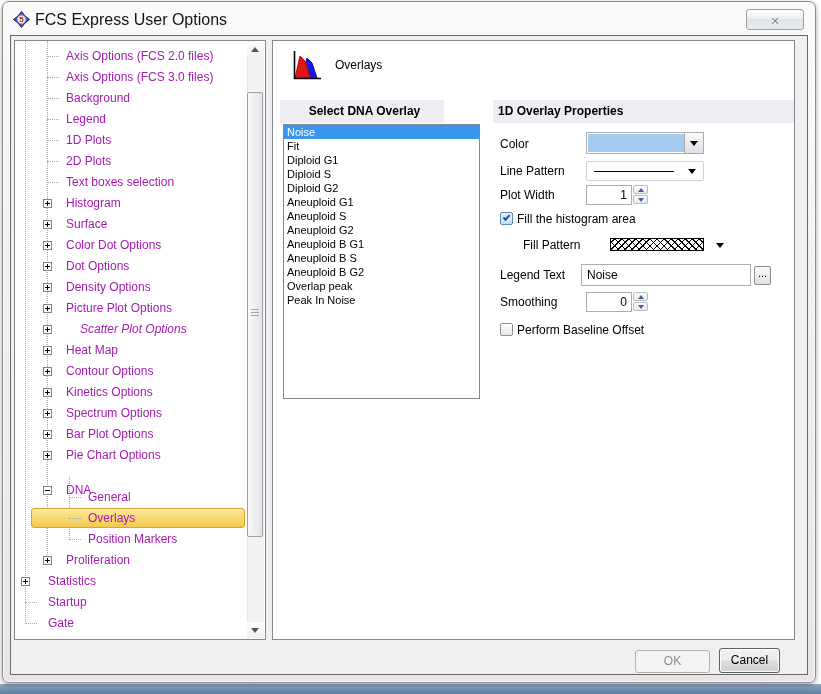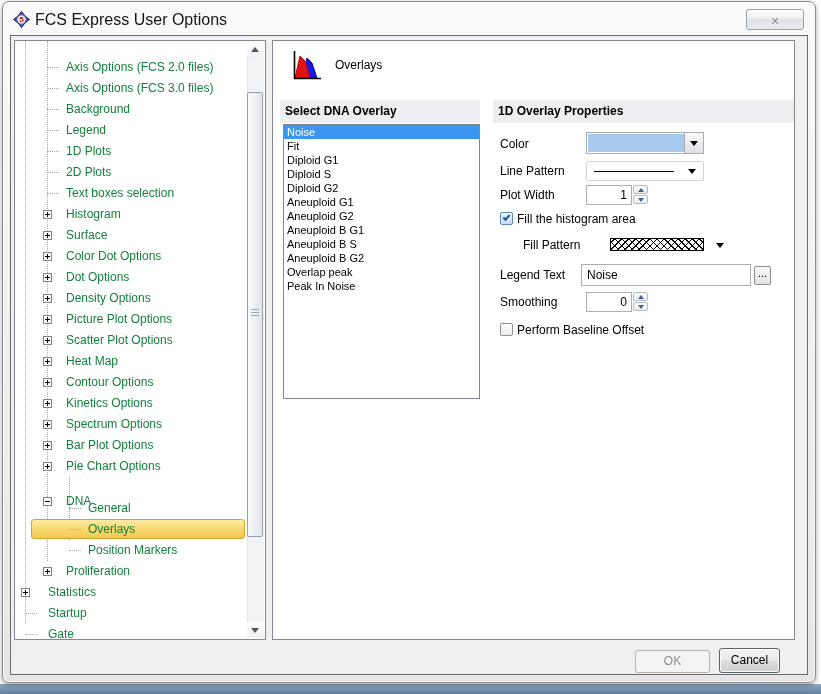--- a/index.html
+++ b/index.html
@@ -24,21 +24,21 @@
   .close-x { font-size:11px; font-weight:bold; color:#7A828C; text-shadow:0 1px 0 #fff; }
 
   
   .client { position:absolute; left:7px; top:33px; right:7px; bottom:7px;
     background:#F0F0F0; border:1px solid #6A6A6A; }
 
   
   .tree-panel { position:absolute; left:3px; top:4px; width:252px; height:600px;
     background:#ffffff; border:1px solid #828790; overflow:hidden; }
   .guide { position:absolute; width:0; border-left:1px dotted #A9A9A9; }
-  .tree-row { position:absolute; left:0; width:230px; height:21px; font-size:12px; line-height:21px; color:#15803d;margin-top:11px; }
+  .tree-row { position:absolute; left:0; width:230px; height:21px; font-size:12px; line-height:21px; color:#a21caf; }
   .tree-stub { position:absolute; height:0; border-top:1px dotted #A9A9A9; width:12px; top:10px; }
   .tree-label { position:absolute; top:0; white-space:nowrap; }
   .expander { position:absolute; top:6px; width:9px; height:9px; background:#fff; border:1px solid #848484; }
   .expander::before { content:""; position:absolute; left:1px; top:3px; width:5px; height:1px; background:#000; }
   .expander.plus::after { content:""; position:absolute; left:3px; top:1px; width:1px; height:5px; background:#000; }
   .sel-highlight { position:absolute; left:16px; top:0; width:214px; height:20px; border-radius:3px;
     border:1px solid #D5A42F; background:linear-gradient(#FDEBA5,#F8DB74 45%,#F3C84F); }
 
   
   .scrollbar { position:absolute; top:1px; right:1px; bottom:1px; width:17px; background:#F1F2F4;
@@ -54,21 +54,21 @@
   .grip { position:absolute; left:3px; top:50%; margin-top:-3px; width:8px; height:1px; background:#9FA7AD;
     box-shadow:0 3px 0 #9FA7AD, 0 -3px 0 #9FA7AD; }
 
   
   .right-panel { position:absolute; left:261px; top:4px; width:523px; height:600px;
     background:#ffffff; border:1px solid #828790; overflow:hidden; }
   .page-icon { position:absolute; left:18px; top:8px; width:32px; height:34px; }
   .page-title { position:absolute; left:62px; top:17px; font-size:12px; color:#000; }
   .band { position:absolute; top:59px; height:23px; background:#EDEDF2; font-size:12px; font-weight:bold;
     color:#000; line-height:23px; padding-left:5px; }
-  .band-left { left:7px; width:200px; }
+  .band-left { left:7px; width:164px;text-align:center; }
   .band-right { left:220px; width:303px; }
 
   .listbox { position:absolute; left:10px; top:83px; width:197px; height:275px;
     background:#fff; border:1px solid #828790; overflow:hidden; }
   .list-item { height:14px; font-size:11px; line-height:14px; padding-left:3px; color:#000; white-space:nowrap; }
 
   .prop-label { position:absolute; font-size:12px; color:#000; white-space:nowrap; line-height:14px; }
 
   .combo { position:absolute; background:#fff; }
   .color-combo { left:313px; top:91px; width:118px; height:22px; border:1px solid #ABADB3; }
@@ -201,21 +201,21 @@
             <div class="tree-row" style="top: 236px;">
               <span class="expander plus" style="left: 28px;"></span>
               <span class="tree-label" style="left: 51px;">Density Options</span>
             </div>
             <div class="tree-row" style="top: 257px;">
               <span class="expander plus" style="left: 28px;"></span>
               <span class="tree-label" style="left: 51px;">Picture Plot Options</span>
             </div>
             <div class="tree-row" style="top: 278px;">
               <span class="expander plus" style="left: 28px;"></span>
-              <span class="tree-label" style="left: 51px;">Scatter Plot Options</span>
+              <span class="tree-label" style="left: 65px; font-style: italic;">Scatter Plot Options</span>
             </div>
             <div class="tree-row" style="top: 299px;">
               <span class="expander plus" style="left: 28px;"></span>
               <span class="tree-label" style="left: 51px;">Heat Map</span>
             </div>
             <div class="tree-row" style="top: 320px;">
               <span class="expander plus" style="left: 28px;"></span>
               <span class="tree-label" style="left: 51px;">Contour Options</span>
             </div>
             <div class="tree-row" style="top: 341px;">
@@ -293,20 +293,21 @@
         <span class="page-title">Overlays</span>
 
         <div class="band band-left">Select DNA Overlay</div>
         <div class="listbox" id="overlay-list">
             <div class="list-item" style="background: rgb(58, 149, 238); color: rgb(255, 255, 255);">Noise</div>
             <div class="list-item">Fit</div>
             <div class="list-item">Diploid G1</div>
             <div class="list-item">Diploid S</div>
             <div class="list-item">Diploid G2</div>
             <div class="list-item">Aneuploid G1</div>
+            <div class="list-item">Aneuploid S</div>
             <div class="list-item">Aneuploid G2</div>
             <div class="list-item">Aneuploid B G1</div>
             <div class="list-item">Aneuploid B S</div>
             <div class="list-item">Aneuploid B G2</div>
             <div class="list-item">Overlap peak</div>
             <div class="list-item">Peak In Noise</div>
           </div>
 
         <div class="band band-right">1D Overlay Properties</div>
 

